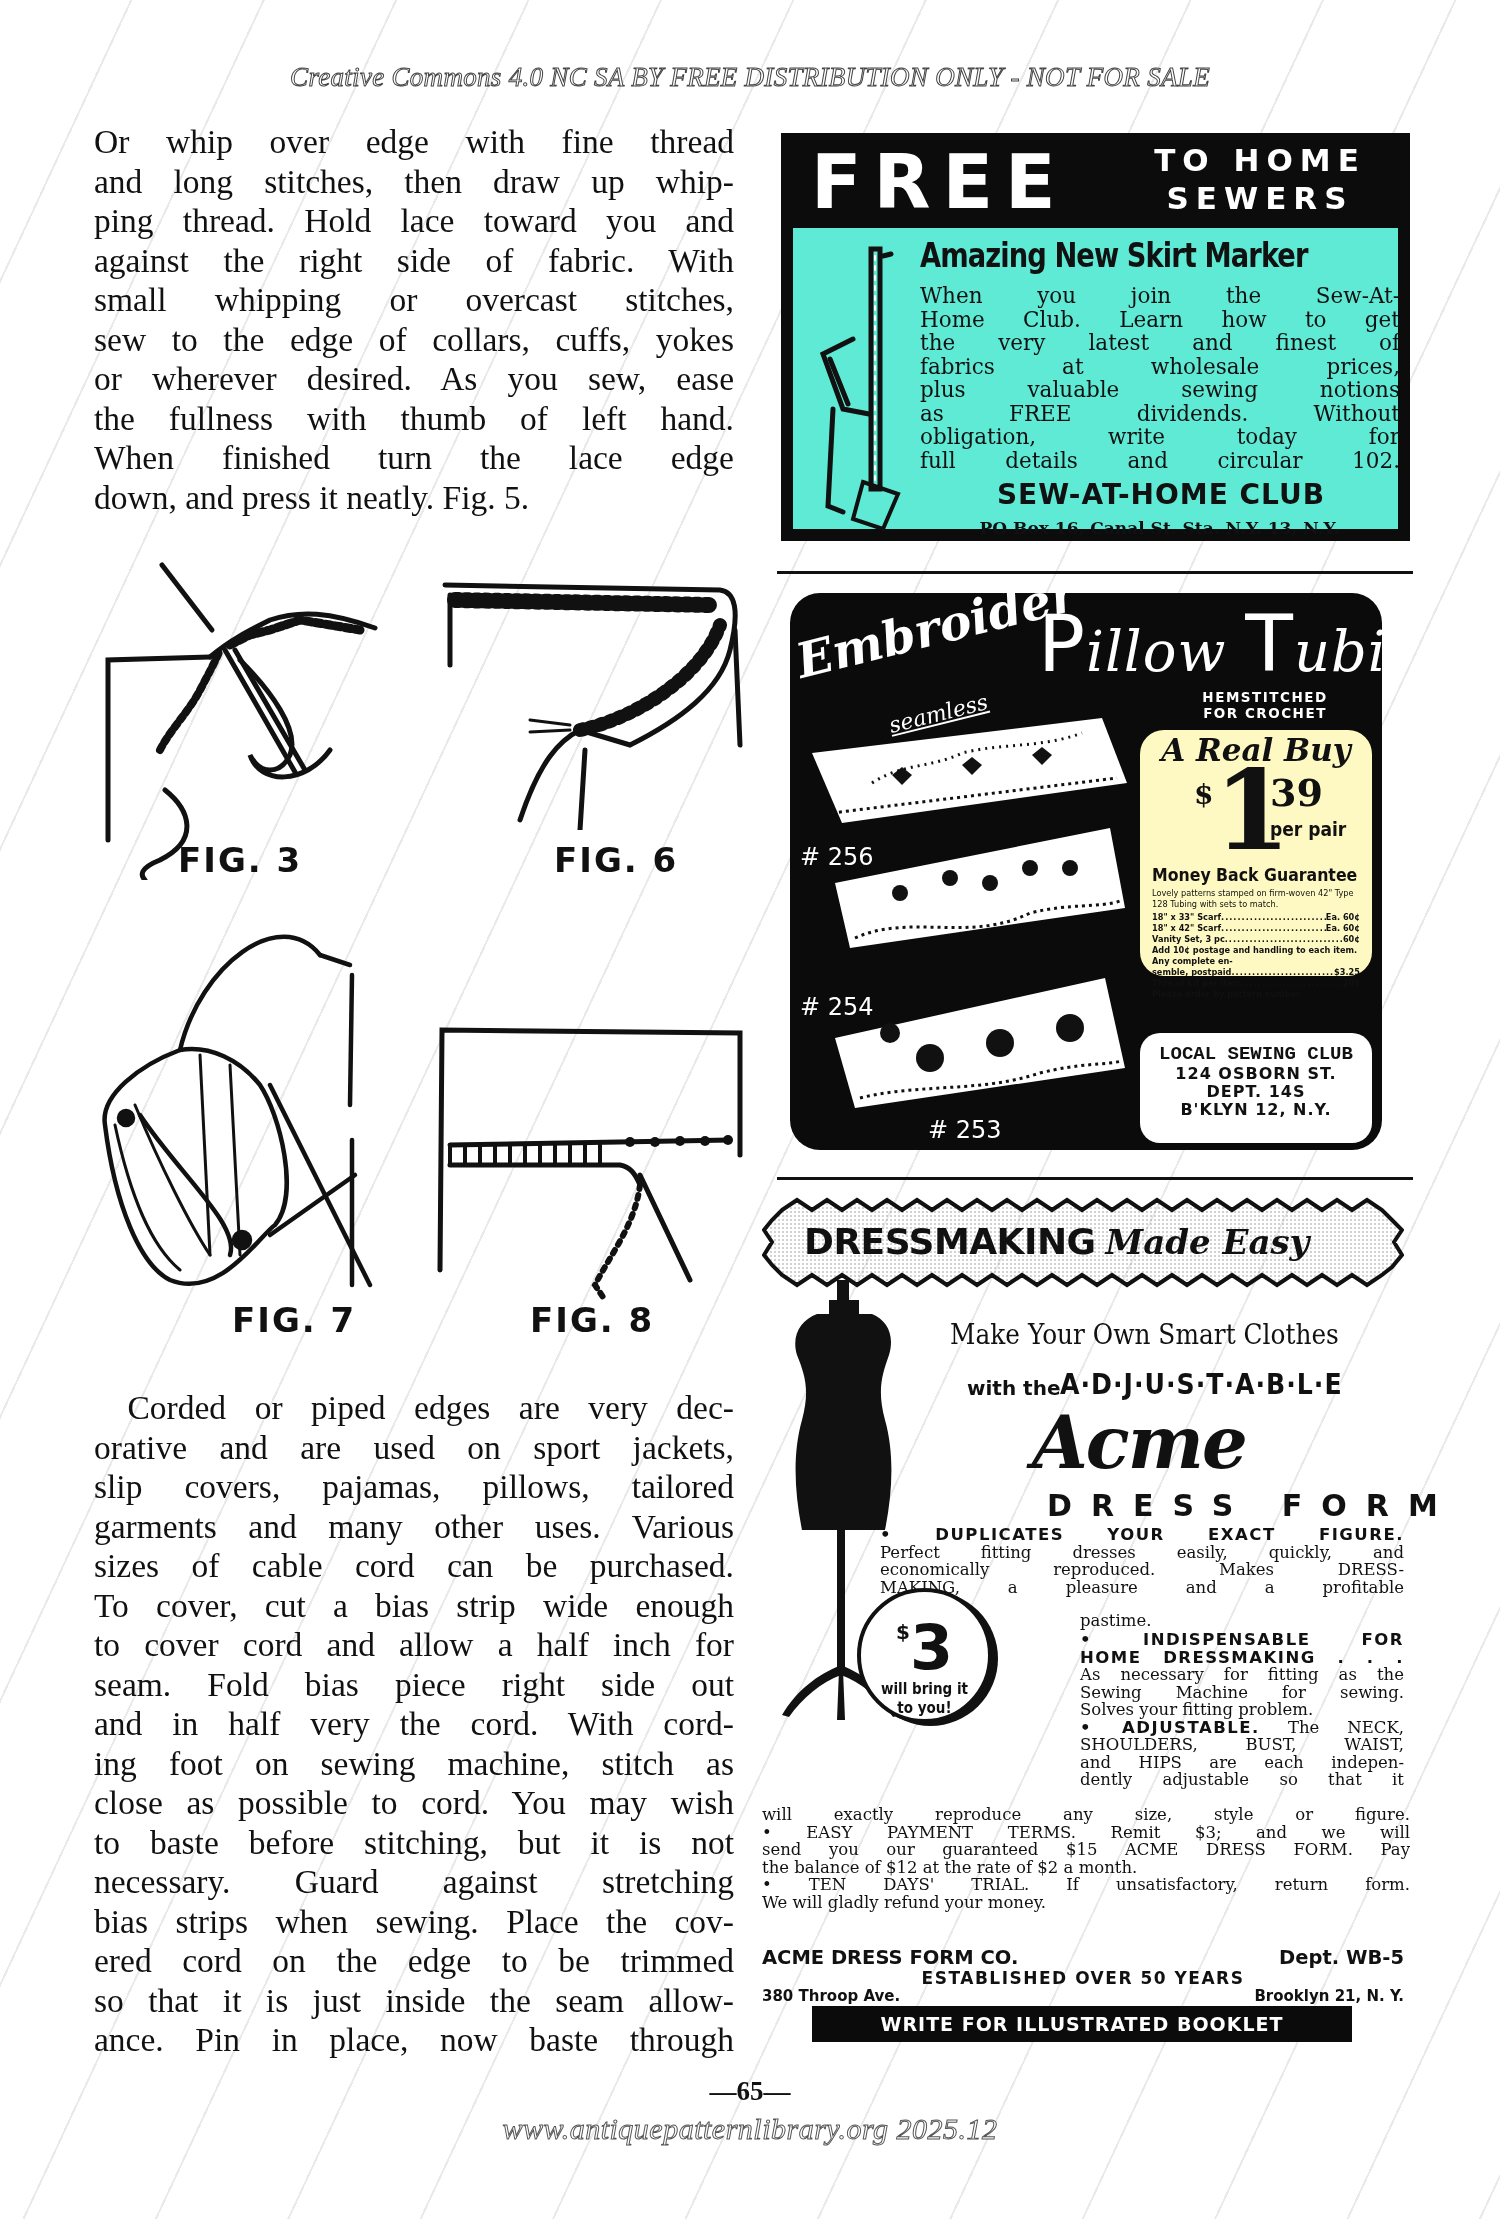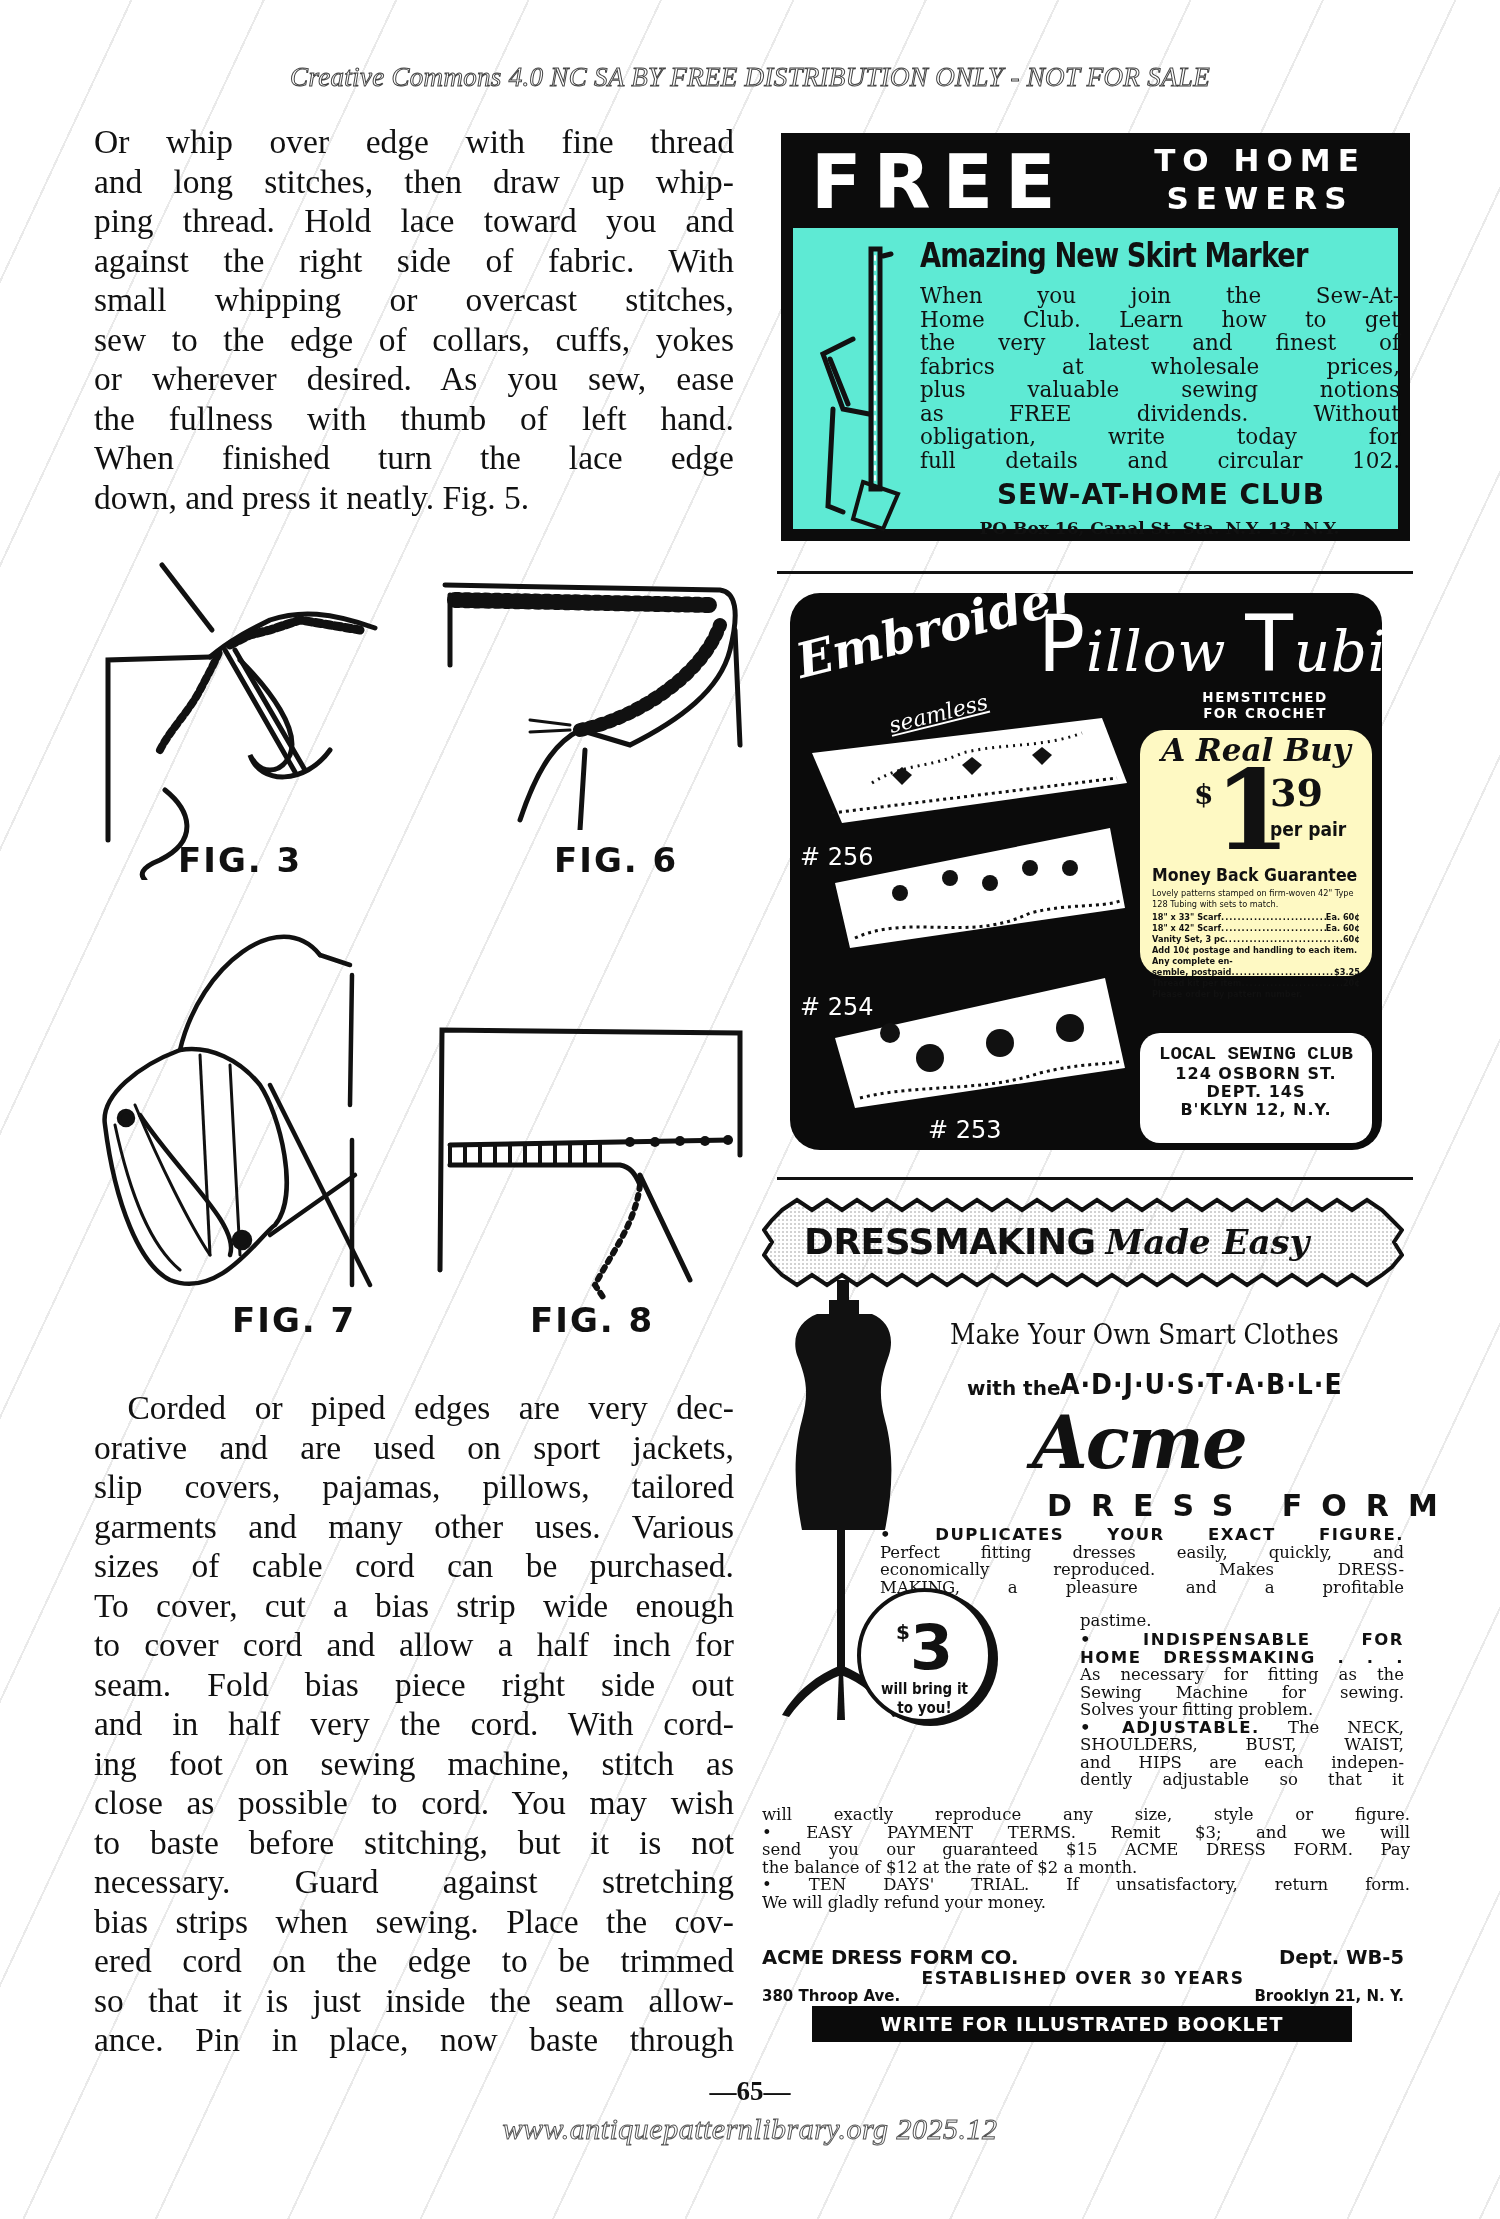--- a/index.html
+++ b/index.html
@@ -490,21 +490,21 @@
   <span class="line copy-bold">• EASY PAYMENT TERMS. Remit $3; and we will</span>
   <span class="line">send you our guaranteed $15 ACME DRESS FORM. Pay</span>
   <span class="line last">the balance of $12 at the rate of $2 a month.</span>
   <span class="line">• TEN DAYS' TRIAL. If unsatisfactory, return form.</span>
   <span class="line last">We will gladly refund your money.</span>
 </div>
 <div class="company-row">
   <span>ACME DRESS FORM CO.</span>
   <span>Dept. WB-5</span>
 </div>
-<div class="established">ESTABLISHED OVER 30 YEARS</div>
+<div class="established">ESTABLISHED OVER 50 YEARS</div>
 <div class="address-row">
   <span>380 Throop Ave.</span>
   <span>Brooklyn 21, N. Y.</span>
 </div>
 <div class="write-btn">WRITE FOR ILLUSTRATED BOOKLET</div>
 
 <div class="page-number">—65—</div>
 <div class="footer-url">www.antiquepatternlibrary.org 2025.12</div>
 
 </body></html>

